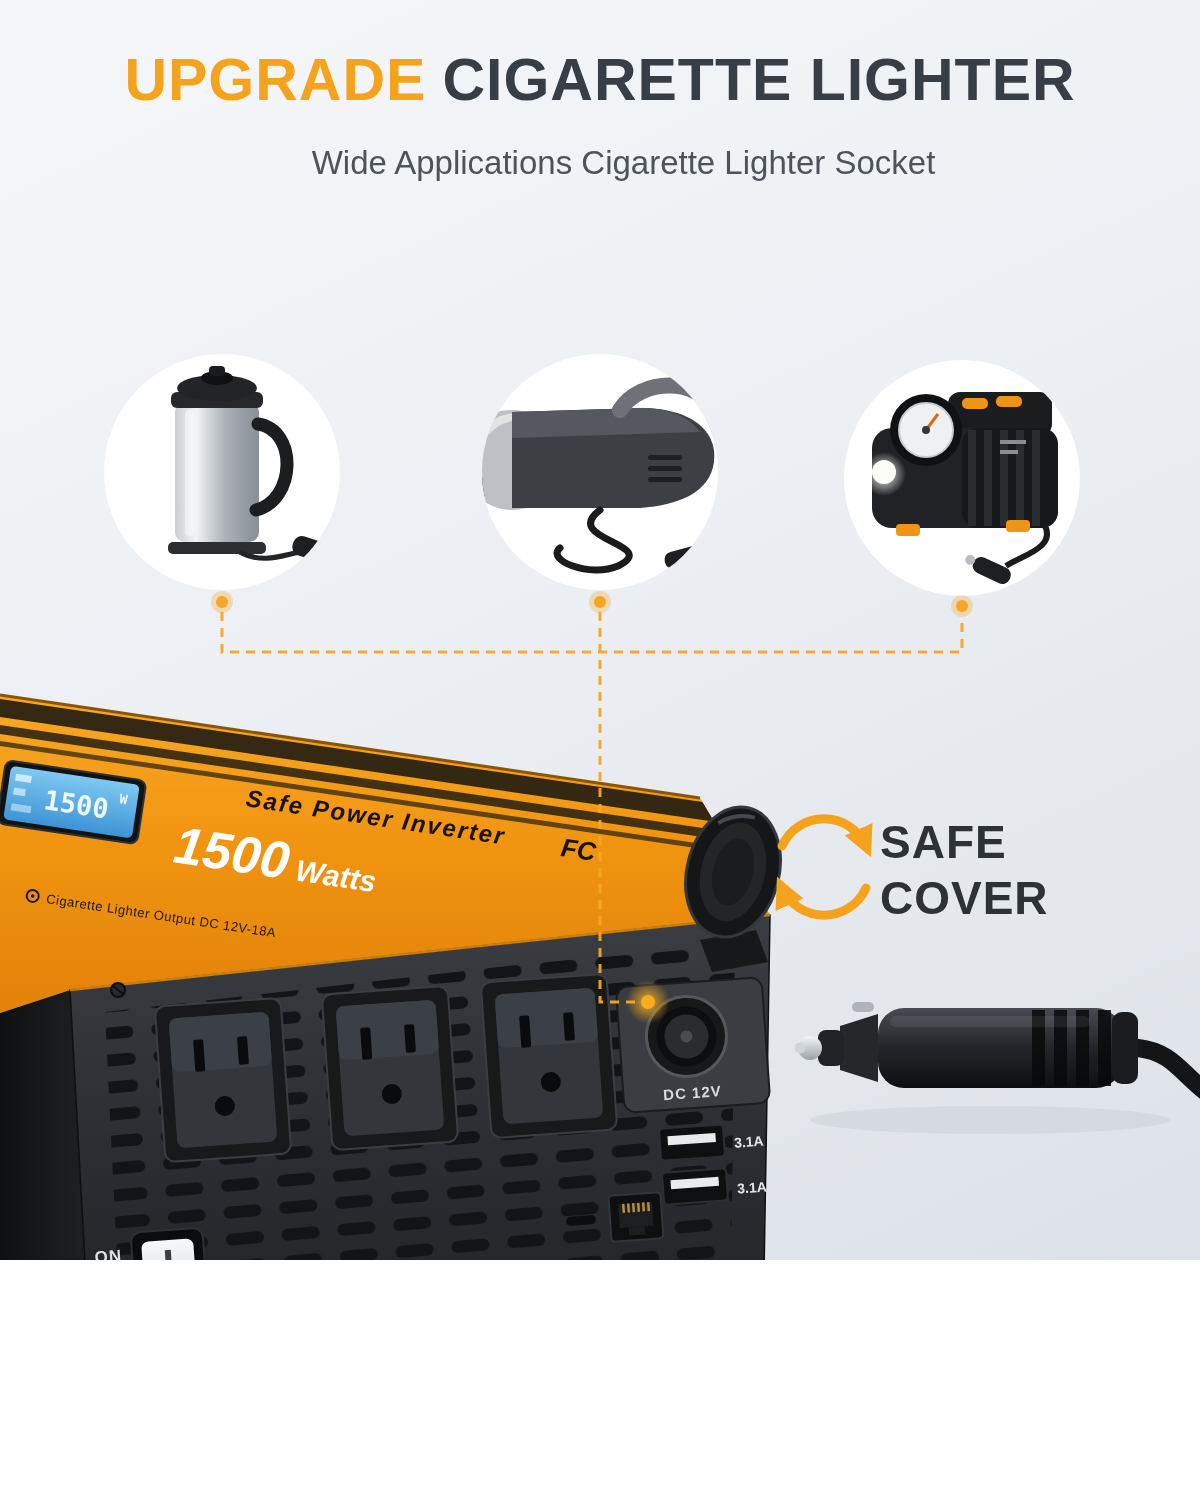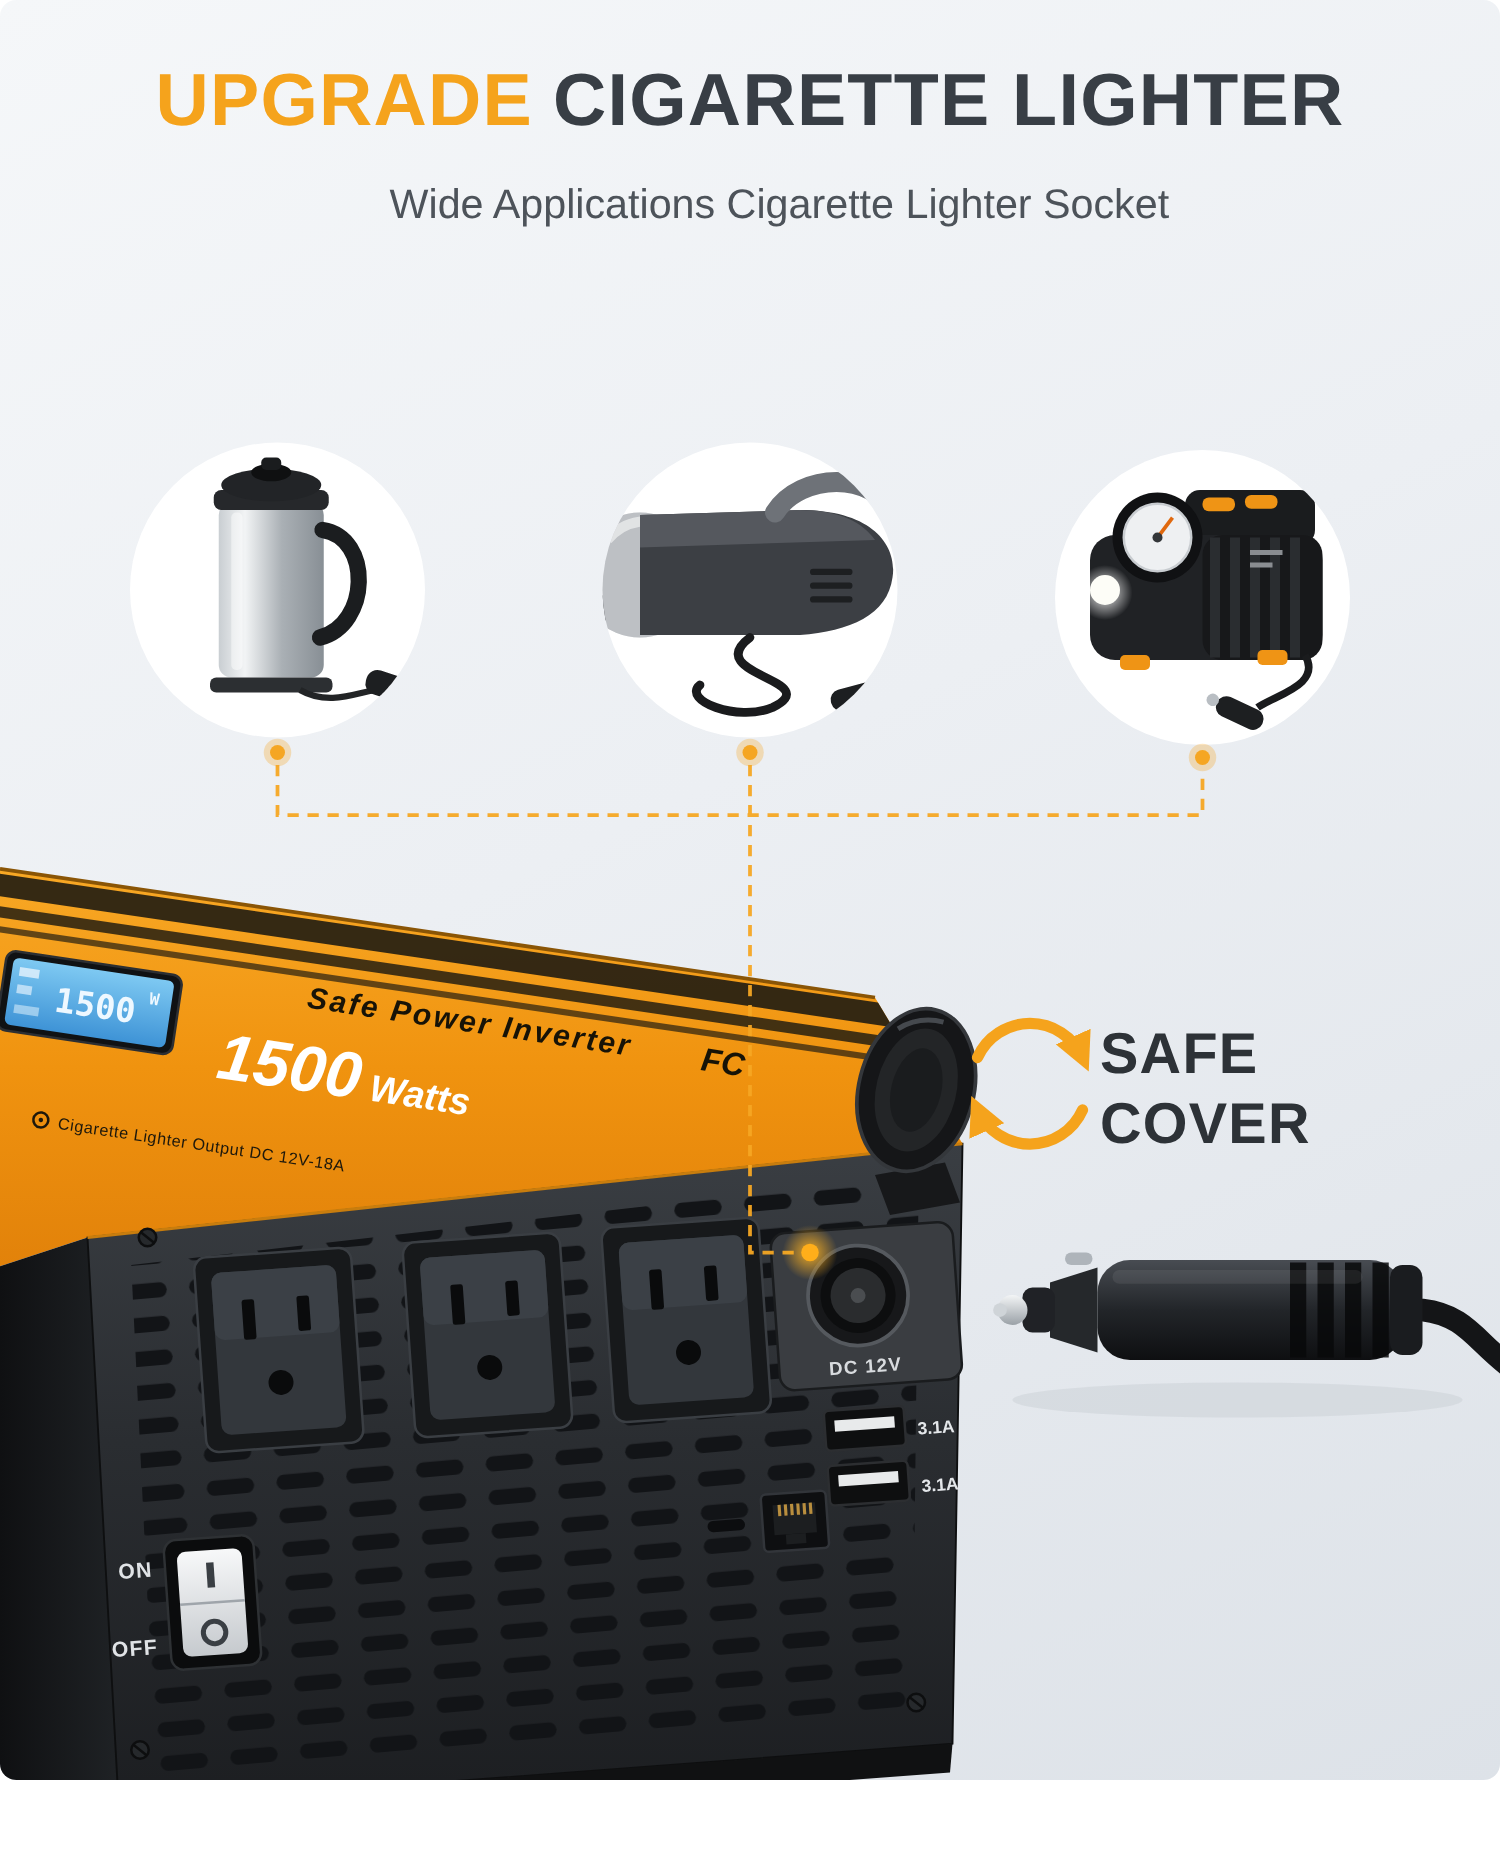--- a/index.html
+++ b/index.html
@@ -1,20 +1,19 @@
 <!DOCTYPE html>
 <html><head>
 <meta charset="utf-8">
 <style>
   html,body{margin:0;padding:0;background:#ffffff;}
   .canvas{
-    position:relative;width:1200px;height:1424px;overflow:hidden;
+    position:relative;width:1200px;height:1260px;overflow:hidden;
     background:linear-gradient(155deg,#f5f7f9 0%,#eceff3 45%,#dde2e8 100%);
     font-family:"Liberation Sans",sans-serif;
-    border-radius:13px;
   }
   .header{position:absolute;top:46px;left:0;width:100%;text-align:center;}
   .title{margin:0;font-size:59px;font-weight:800;letter-spacing:1px;color:#383e45;}
   .title-hl{color:#f5a31c;margin-right:16px;}
   .sub{margin:0;font-size:33px;color:#4d535a;font-weight:400;line-height:1.42;}
   .sub-first{margin-top:26px;padding-left:47px;}
   .scene{position:absolute;left:0;top:0;width:1200px;height:1500px;}
 
   
   .brandText{font-family:"Liberation Sans",sans-serif;font-style:italic;font-weight:700;font-size:24px;letter-spacing:2px;fill:#171307;}

